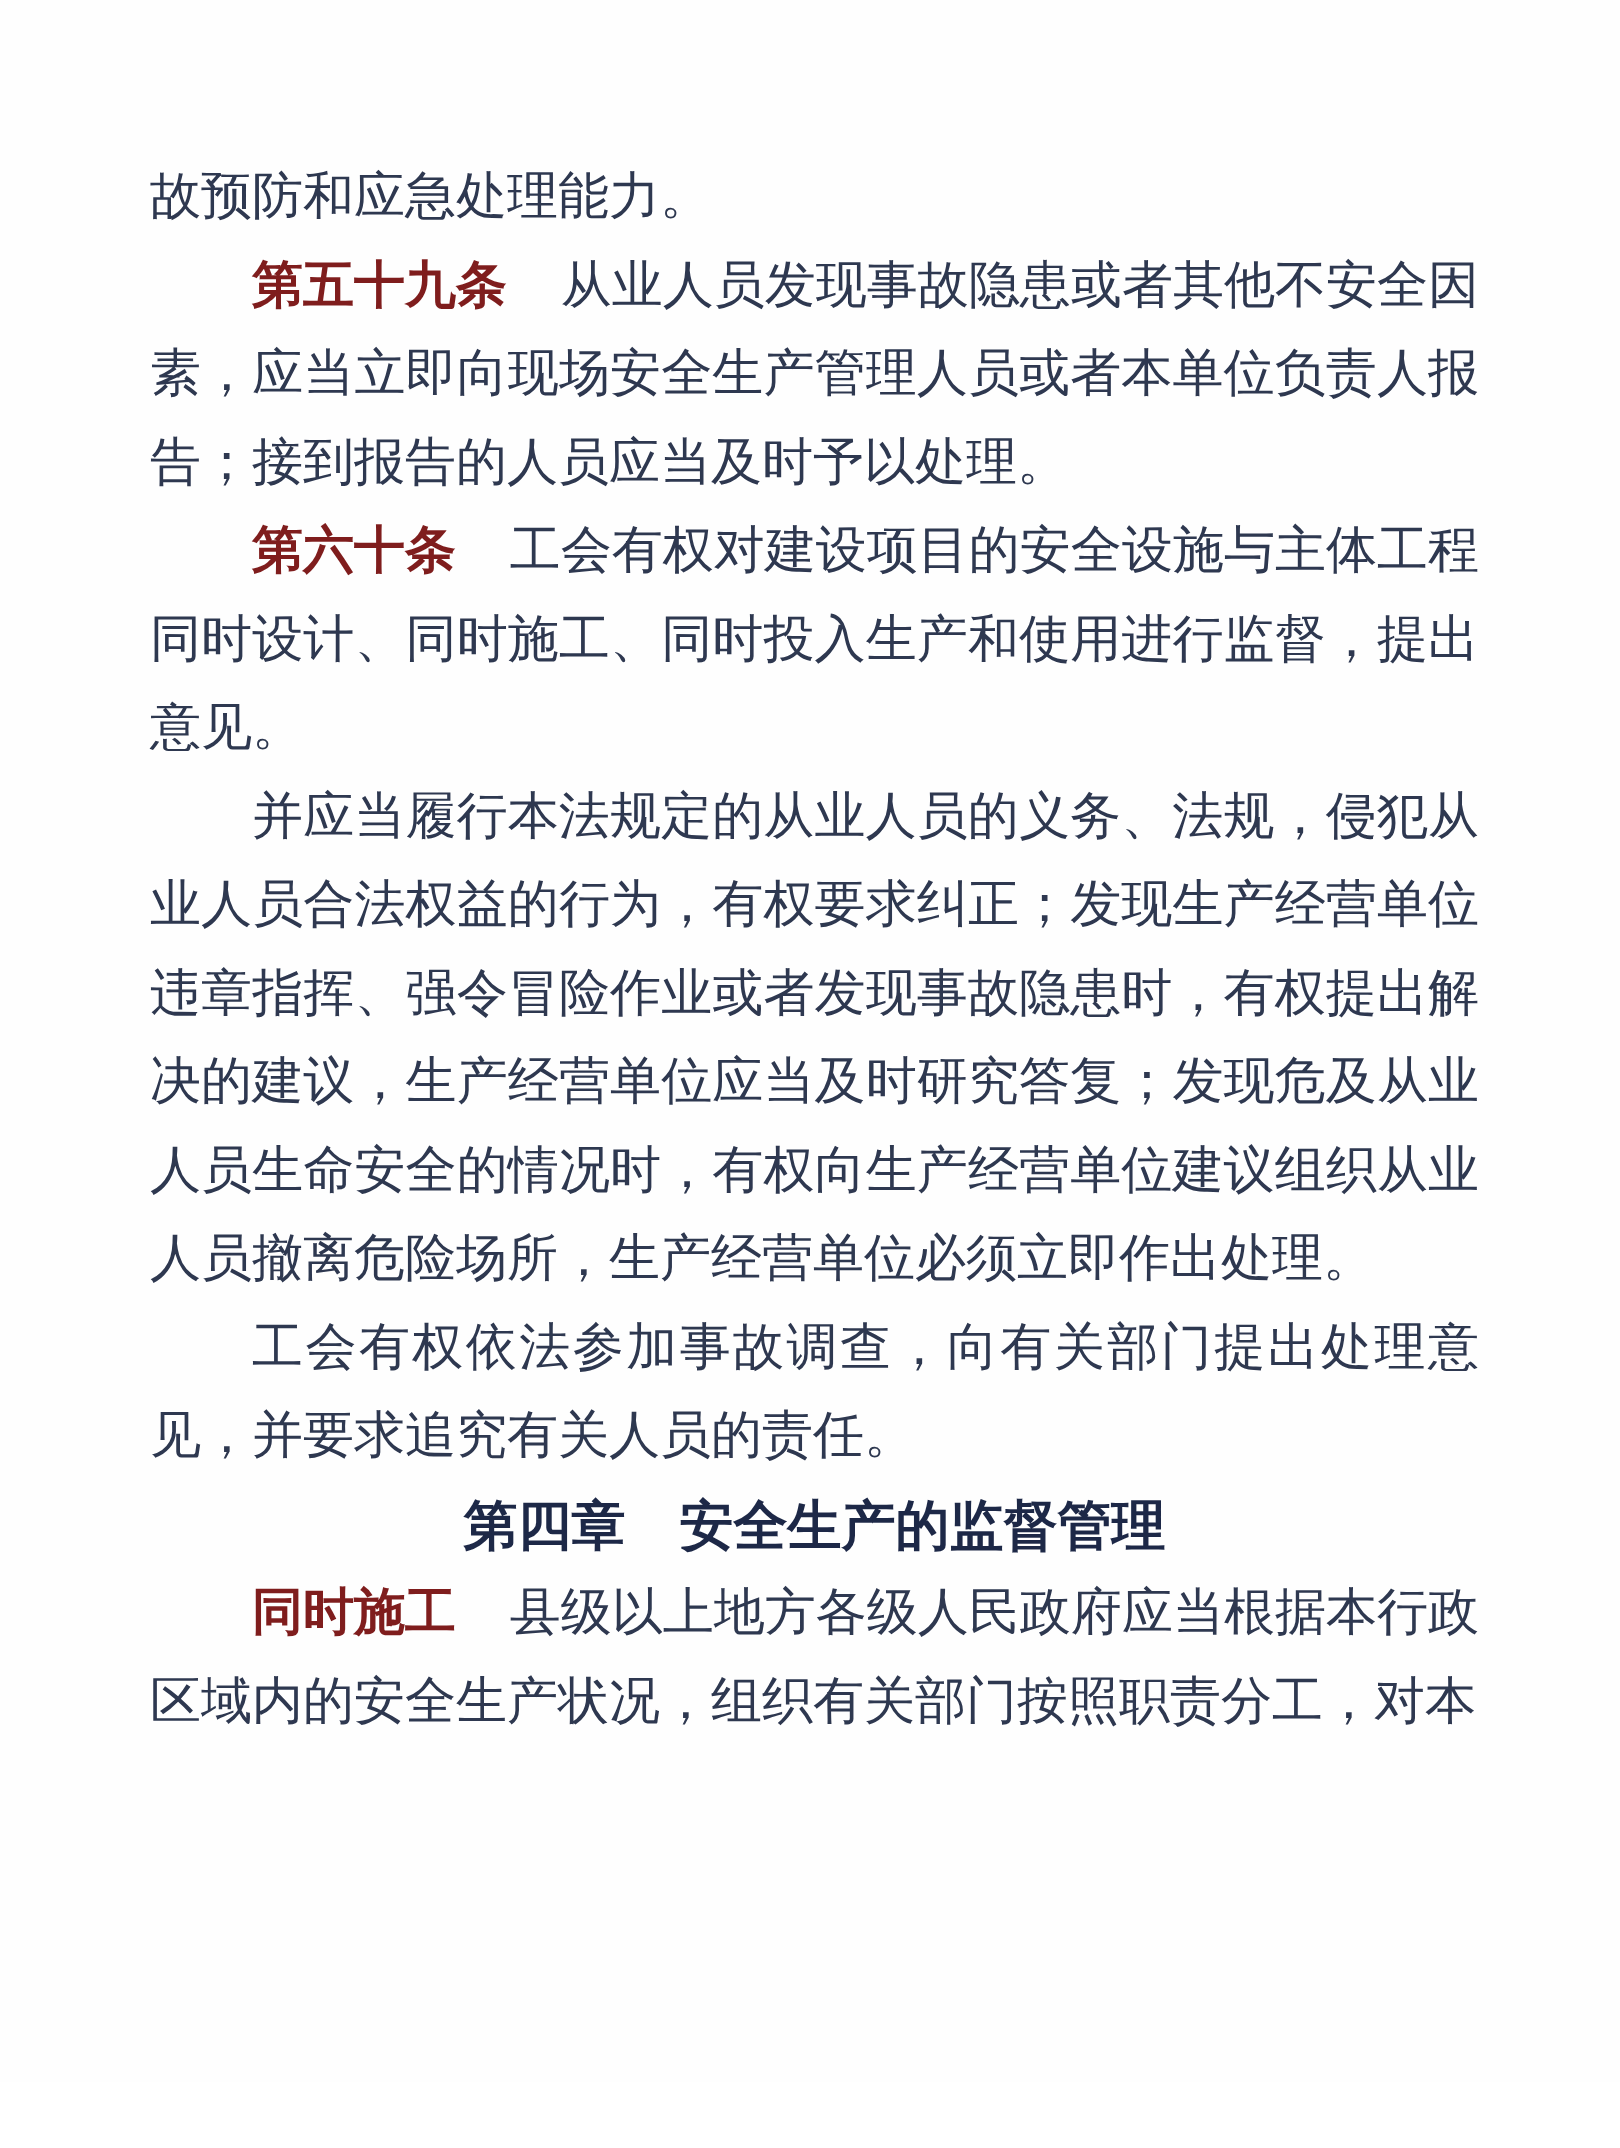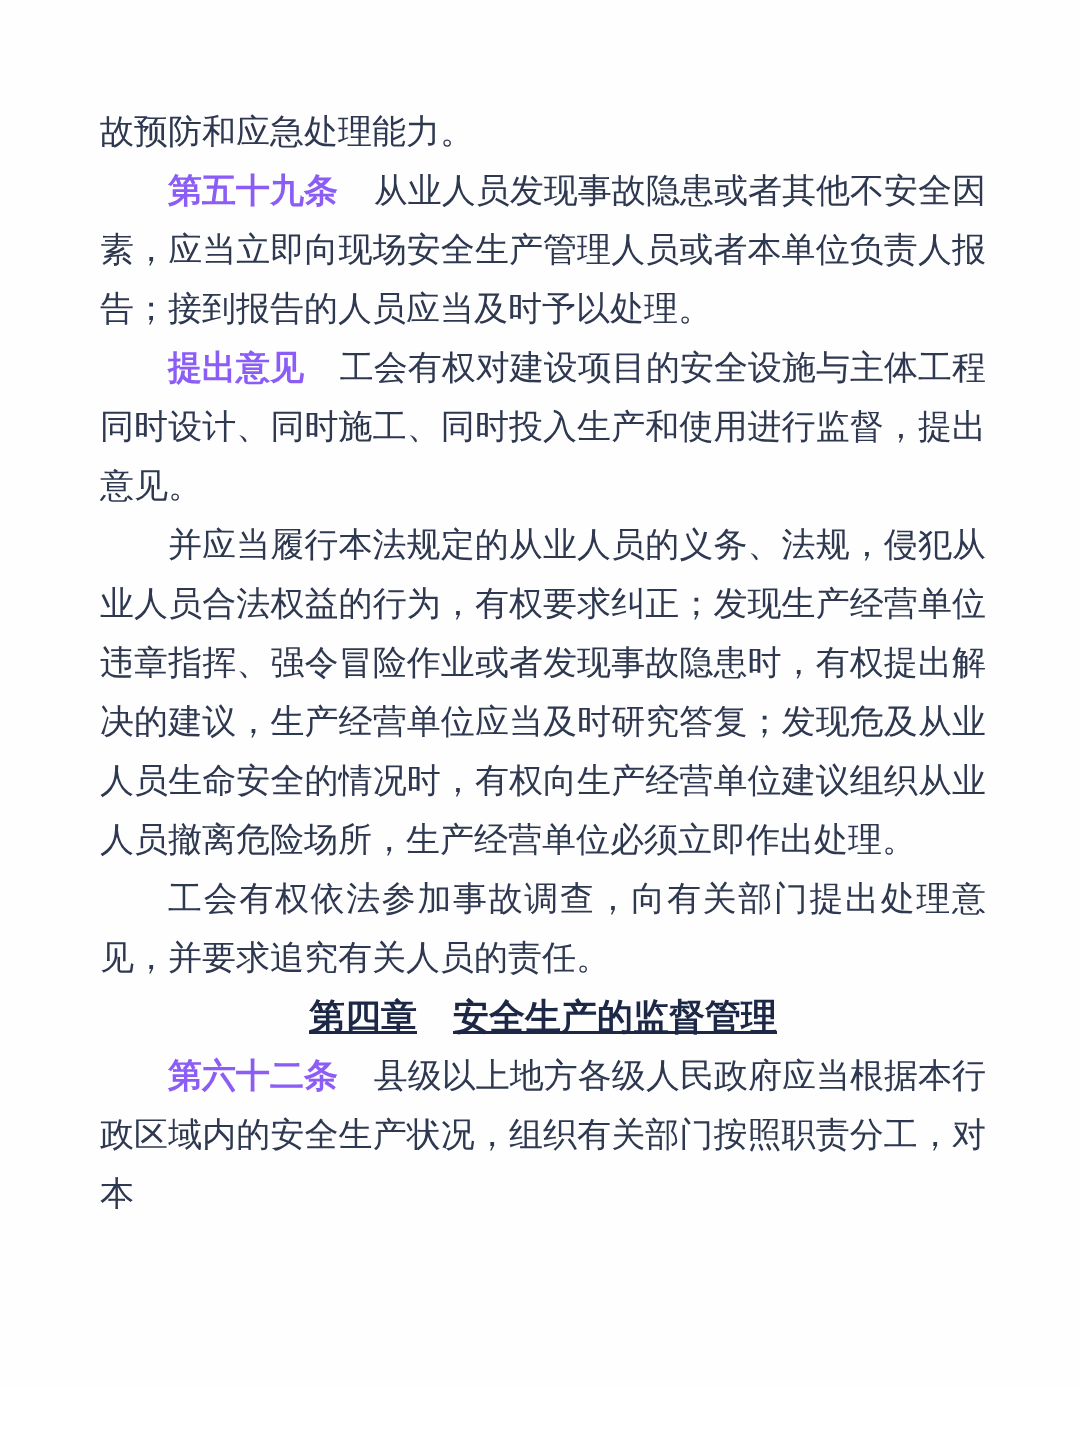--- a/index.html
+++ b/index.html
@@ -20,56 +20,55 @@
     font-family: "Liberation Serif", "DejaVu Serif", serif;
     font-size: 34px;
     line-height: 59px;
     color: #2e3850;
     text-align: justify;
   }
   p.indent { text-indent: 2em; }
   .article-label {
     font-family: "Liberation Sans", "DejaVu Sans", sans-serif;
     font-weight: 700;
-    color: #8b5cf6;
+    color: #7f1d1d;
     margin-right: 1.05em;
   }
   h2.chapter {
     font-family: "Liberation Sans", "DejaVu Sans", sans-serif;
     font-weight: 700;
     font-size: 36px;
     line-height: 59px;
     color: #1d2847;
     text-align: center;
     white-space: nowrap;
-    text-decoration: underline;
   }
   .chapter-gap { display: inline-block; width: 1em; }
 </style>
 </head>
 <body>
 
 <div class="page">
 
   <p class="body">故预防和应急处理能力。</p>
 
   <p class="body indent">
     <span class="article-label">第五十九条</span><span>从业人员发现事故隐患或者其他不安全因素，应当立即向现场安全生产管理人员或者本单位负责人报告；接到报告的人员应当及时予以处理。</span>
   </p>
 
   <p class="body indent">
-    <span class="article-label">提出意见</span><span>工会有权对建设项目的安全设施与主体工程同时设计、同时施工、同时投入生产和使用进行监督，提出意见。</span>
+    <span class="article-label">第六十条</span><span>工会有权对建设项目的安全设施与主体工程同时设计、同时施工、同时投入生产和使用进行监督，提出意见。</span>
   </p>
 
   <p class="body indent">并应当履行本法规定的从业人员的义务、法规，侵犯从业人员合法权益的行为，有权要求纠正；发现生产经营单位违章指挥、强令冒险作业或者发现事故隐患时，有权提出解决的建议，生产经营单位应当及时研究答复；发现危及从业人员生命安全的情况时，有权向生产经营单位建议组织从业人员撤离危险场所，生产经营单位必须立即作出处理。</p>
 
   <p class="body indent">工会有权依法参加事故调查，向有关部门提出处理意见，并要求追究有关人员的责任。</p>
 
 
   <h2 class="chapter">
     <span>第四章</span><span class="chapter-gap"></span><span>安全生产的监督管理</span>
   </h2>
 
   <p class="body indent">
-    <span class="article-label">第六十二条</span><span>县级以上地方各级人民政府应当根据本行政区域内的安全生产状况，组织有关部门按照职责分工，对本</span>
+    <span class="article-label">同时施工</span><span>县级以上地方各级人民政府应当根据本行政区域内的安全生产状况，组织有关部门按照职责分工，对本</span>
   </p>
 
 </div>
 
 </body></html>

